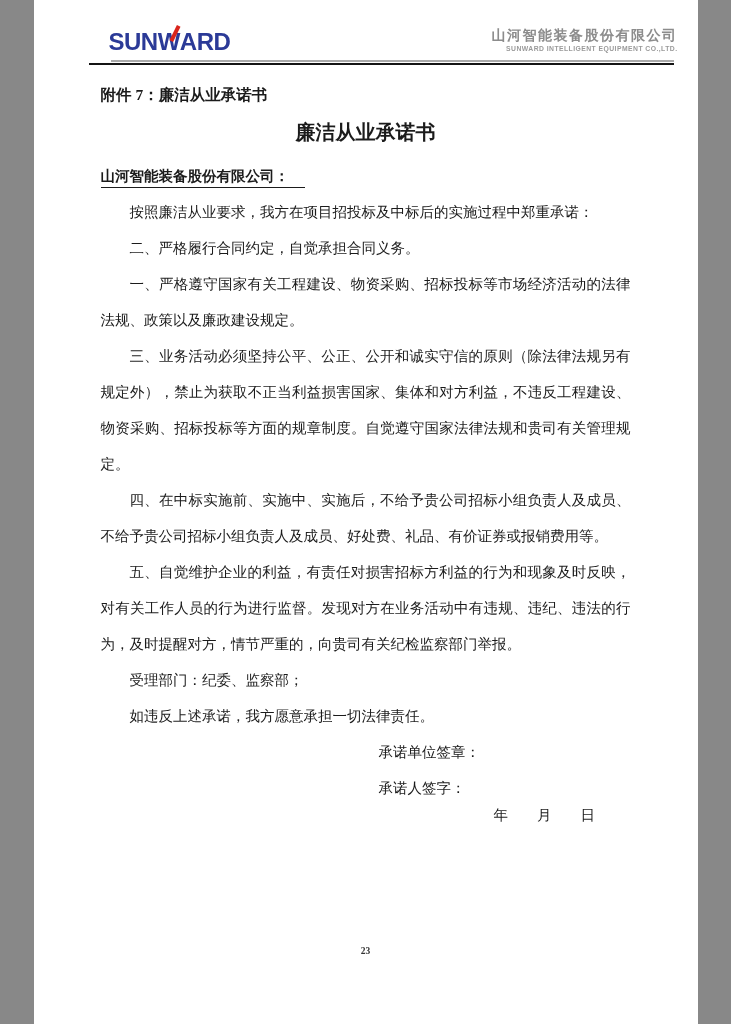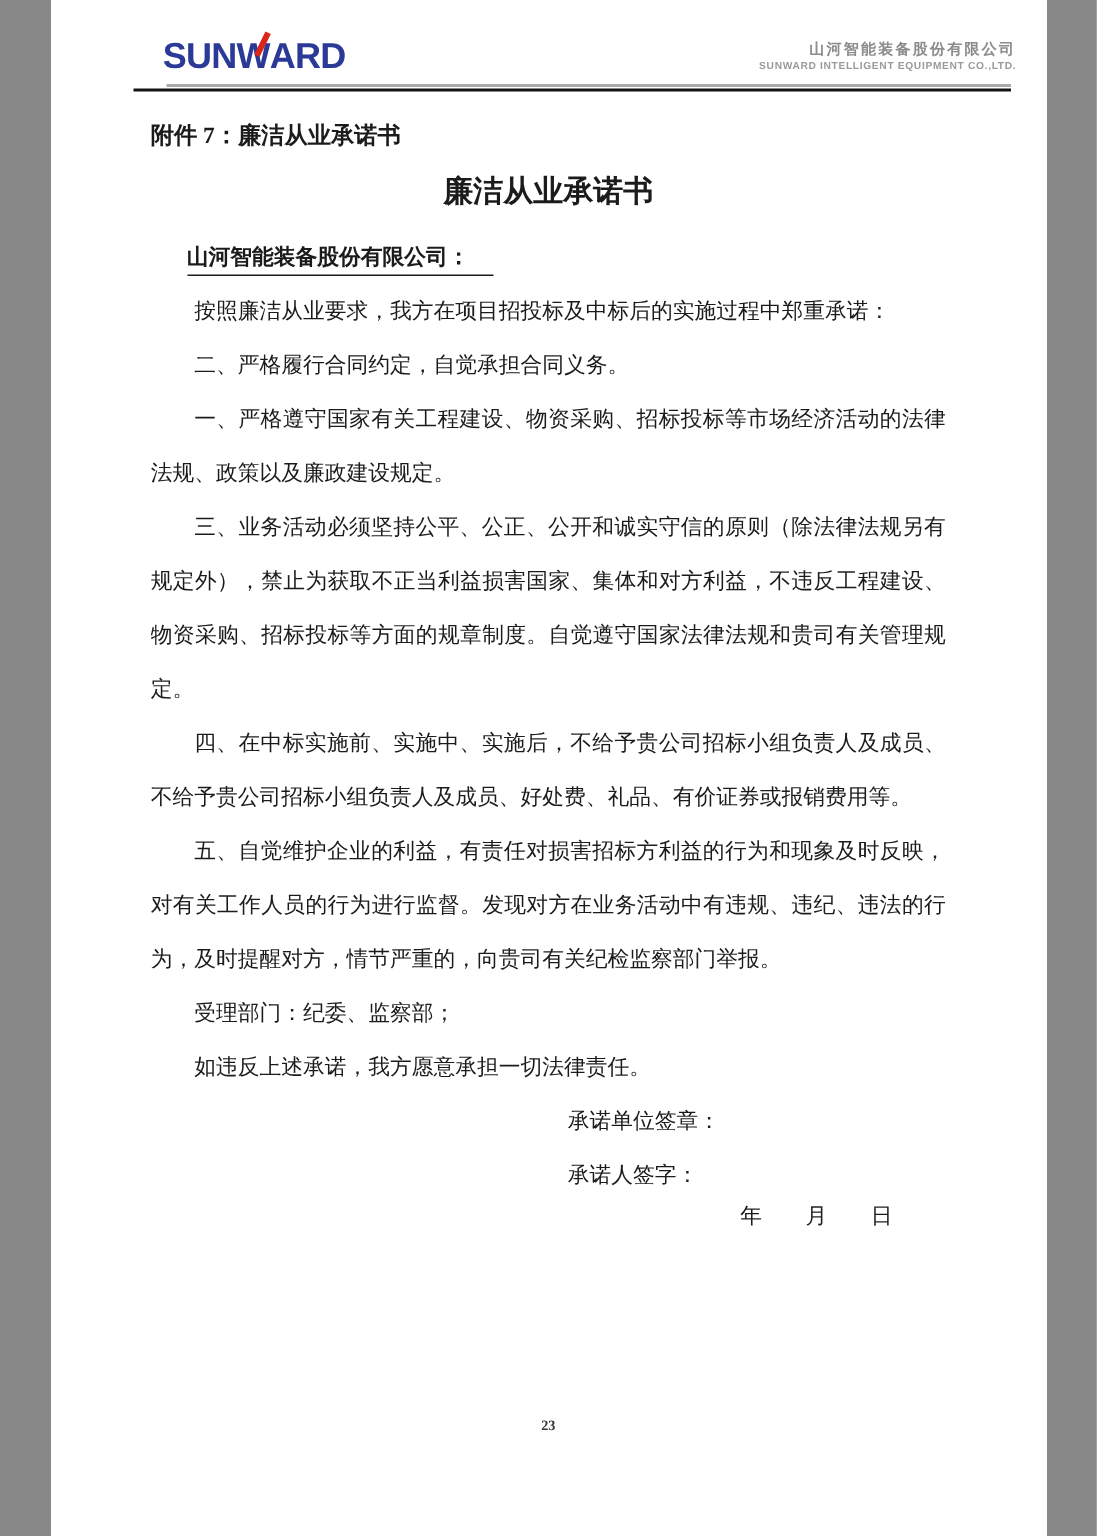--- a/index.html
+++ b/index.html
@@ -32,21 +32,21 @@
     position: absolute;
     display: block;
     width: 4px;
     height: 17px;
     background: #d9251c;
     transform: rotate(26deg);
     right: 3px;
     top: -5px;
   }
   .company-block { text-align: right; color: #8c8c8c; font-family: "Liberation Sans", sans-serif; }
-  .company-cn { font-size: 10px; font-weight: bold; letter-spacing: 1.5px; line-height: 1.3; }
+  .company-cn { font-size: 14px; font-weight: bold; letter-spacing: 1.5px; line-height: 1.3; }
   .company-en { font-size: 6.8px; font-weight: bold; letter-spacing: 0.45px; line-height: 1.4; color: #9a9a9a; }
   .header-rule { margin: 6px 4px 0 -20px; }
   .rule-gray { height: 2px; background: #aaaaaa; margin-left: 22px; }
   .rule-black { height: 2px; background: #141414; margin-top: 1px; }
   
   .doc-main {
     margin: 15px 67px 0 67px;
     font-size: 14.5px;
     line-height: 36px;
     text-align: justify;
@@ -57,21 +57,21 @@
     line-height: 30px;
     text-align: left;
   }
   .doc-title {
     font-size: 20px;
     font-weight: bold;
     text-align: center;
     line-height: 34px;
     margin: 5px 0 9px 0;
   }
-  .salutation { font-weight: bold; margin-left: 24px; }
+  .salutation { font-weight: bold; }
   .salutation .underlined {
     border-bottom: 1.5px solid #1b1b1b;
     padding-right: 16px;
     display: inline-block;
     line-height: 22px;
   }
   .body-par { text-indent: 2em; }
   .contact-line { text-indent: 2em; }
   .gap-span { display: inline-block; width: 48px; }
   .sig-line { margin-left: 278px; }

